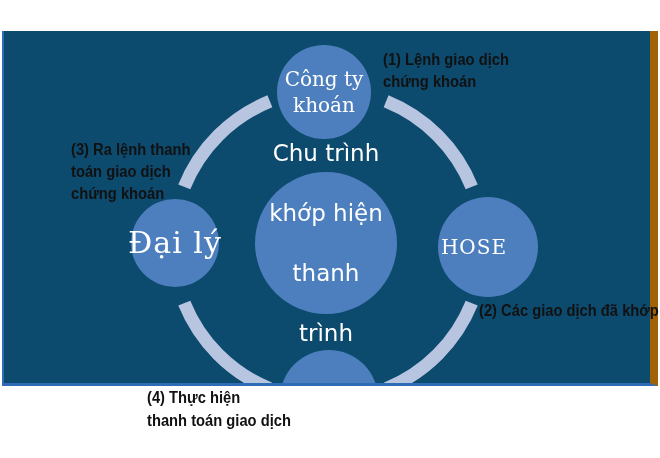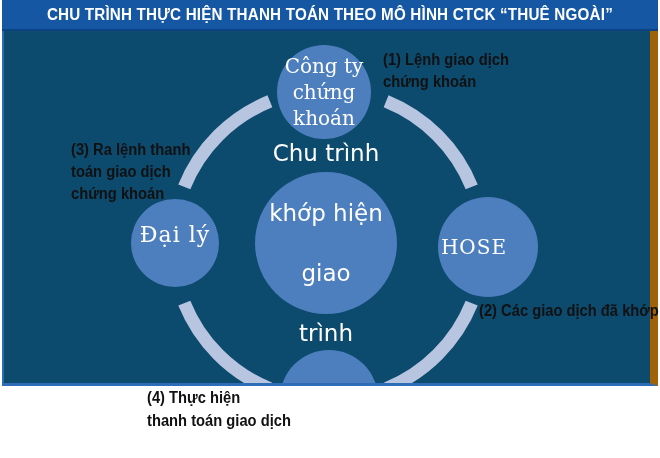--- a/index.html
+++ b/index.html
@@ -30,21 +30,21 @@
 
   
   .node-text {
     position: absolute; color: #ffffff; text-align: center;
     font-family: "DejaVu Serif", "Liberation Serif", serif;
     display: flex; flex-direction: column; align-items: center; justify-content: center;
   }
   .node-text div { white-space: nowrap; }
   .nt-top    { left: 250px; top: 22px;  width: 140px; height: 78px; font-size: 20px; line-height: 26px; }
   .nt-right  { left: 400px; top: 186px; width: 140px; height: 60px; font-size: 20px; line-height: 30px; letter-spacing: 1px; }
-  .nt-left   { left: 101px; top: 184px; width: 140px; height: 40px; font-size: 22px; line-height: 26px; letter-spacing: 1px; }
+  .nt-left   { left: 101px; top: 192px; width: 140px; height: 40px; font-size: 30px; line-height: 26px; letter-spacing: 1px; }
   .nt-bottom { left: 255px; top: 348px; width: 140px; height: 40px; font-size: 22px; line-height: 26px; letter-spacing: 1px; align-items: center; }
   .nt-center {
     left: 242px; top: 156px; width: 160px; height: 112px; font-size: 23px; line-height: 28px;
     font-family: "DejaVu Sans", "Liberation Sans", sans-serif;
     gap: 32px;
   }
 
   
   .step-label {
     position: absolute; color: #111111; font-weight: bold; font-size: 16px; line-height: 22px;
@@ -53,23 +53,20 @@
   .lbl-1 { left: 383px; top: 49px; }
   .lbl-2 { left: 479px; top: 300px; }
   .lbl-3 { left: 71px;  top: 139px; }
   .lbl-4 { left: 147px; top: 386px; line-height: 23px; }
 </style>
 </head>
 <body>
 
 <div class="canvas">
 
-  <div class="titlebar">
-    <span>CHU TRÌNH THỰC HIỆN THANH TOÁN THEO MÔ HÌNH CTCK “THUÊ NGOÀI”</span>
-  </div>
 
   <div class="content">
 
     <svg width="652" height="416" viewBox="0 0 652 416">
 
       <g stroke="#b7c5e1" stroke-width="13" fill="none">
         <path d="M 382.1 70.3 A 155 155 0 0 1 467.7 155.9"></path>
         <path d="M 467.7 272.1 A 155 155 0 0 1 382.1 357.7"></path>
         <path d="M 265.9 357.7 A 155 155 0 0 1 180.3 272.1"></path>
         <path d="M 180.3 155.9 A 155 155 0 0 1 265.9 70.3"></path>
@@ -78,40 +75,39 @@
       <circle cx="320" cy="61" r="47" fill="#4d7fbe"></circle>
       <circle cx="484" cy="216" r="50" fill="#4d7fbe"></circle>
       <circle cx="325" cy="368" r="49" fill="#4d7fbe"></circle>
       <circle cx="171" cy="212" r="44" fill="#4d7fbe"></circle>
 
       <circle cx="322" cy="212" r="71" fill="#4d7fbe"></circle>
     </svg>
 
     <div class="node-text nt-top">
       <div>Công ty</div>
-      <div>chứng</div>
       <div>khoán</div>
     </div>
 
     <div class="node-text nt-right">
       <div>HOSE</div>
     </div>
 
     <div class="node-text nt-left">
       <div>Đại lý</div>
     </div>
 
     <div class="node-text nt-bottom">
       <div>VSD</div>
     </div>
 
     <div class="node-text nt-center">
       <div>Chu trình</div>
       <div>khớp hiện</div>
-      <div>giao</div>
+      <div>thanh</div>
       <div>trình</div>
     </div>
 
   </div>
 
   <div class="step-label lbl-1">
     <div>(1) Lệnh giao dịch</div>
     <div>chứng khoán</div>
   </div>
 

